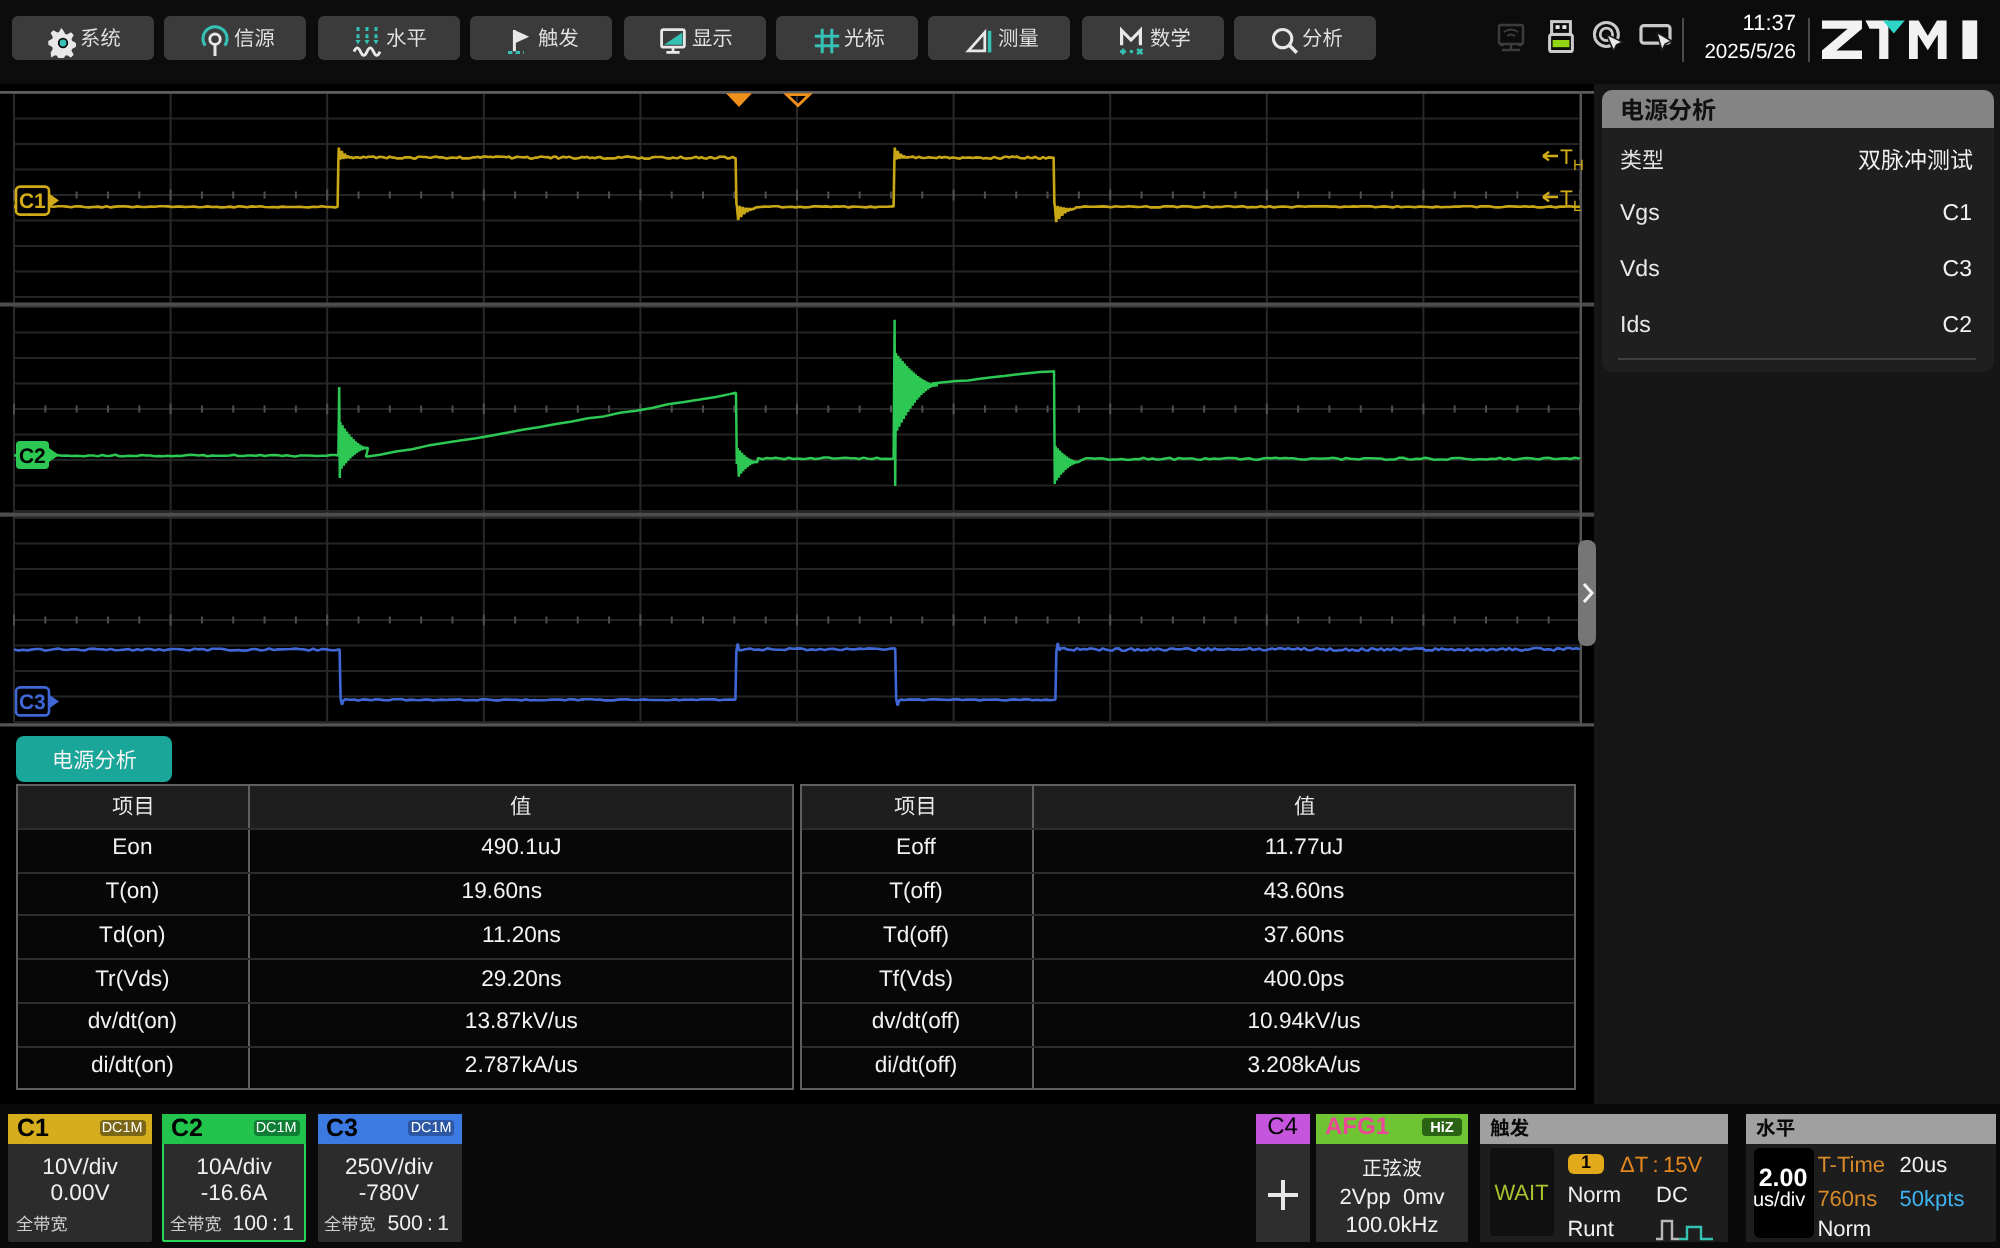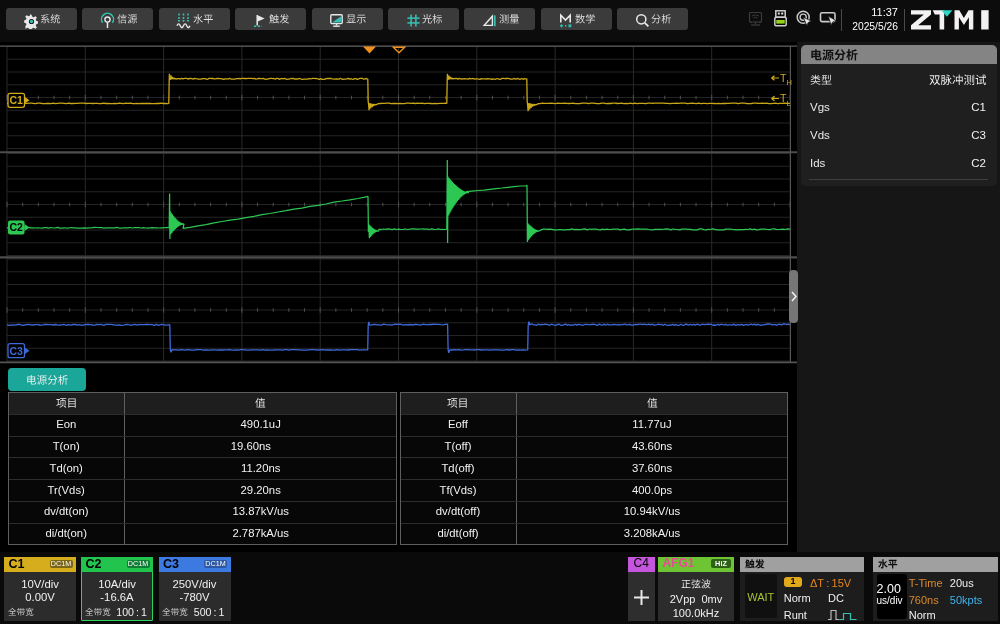--- a/index.html
+++ b/index.html
@@ -477,19 +477,19 @@
   </svg>
 <div style="position:absolute;left:872.5px;top:556.5px;width:125.5px;height:64.5px;background:#1d1d1d"></div>
 <div style="position:absolute;left:872.5px;top:556.5px;width:125.5px;height:15.2px;background:#a0a0a0"></div>
 <svg style="position:absolute;left:878.0px;top:563.1px;overflow:visible" width="20" height="1">
     <g fill="#0a0a0a" transform="translate(0,4.53) scale(0.009800,-0.009800)">
       <use href="#gb40" x="0"></use>
       <use href="#gb41" x="1000"></use>
     </g>
   </svg>
 <div style="position:absolute;left:876.5px;top:573.7px;width:30px;height:45px;background:#000;border-radius:3px"></div>
-<div style="position:absolute;left:876.5px;top:581.5px;width:30px;text-align:left;font-size:12.5px;font-weight:normal;color:#fff">2.00</div>
+<div style="position:absolute;left:876.5px;top:581.5px;width:30px;text-align:center;font-size:12.5px;font-weight:bold;color:#fff">2.00</div>
 <div style="position:absolute;left:876.5px;top:595.0px;width:30px;font-size:10px;color:#fff">us/div</div>
 <div style="position:absolute;left:908.7px;top:576.5px;font-size:11px;color:#d98a2b">T-Time</div>
 <div style="position:absolute;left:949.8px;top:576.5px;font-size:11px;color:#f0f0f0">20us</div>
 <div style="position:absolute;left:908.7px;top:593.5px;font-size:11px;color:#d98a2b">760ns</div>
 <div style="position:absolute;left:949.8px;top:593.5px;font-size:11px;color:#3fb3ef">50kpts</div>
 <div style="position:absolute;left:908.7px;top:608.5px;font-size:11px;color:#f0f0f0">Norm</div>
 <div style="position:absolute;left:945.8px;top:630px;font-size:11px;color:#f0f0f0">2.5GSa/s</div>
 </body></html>

